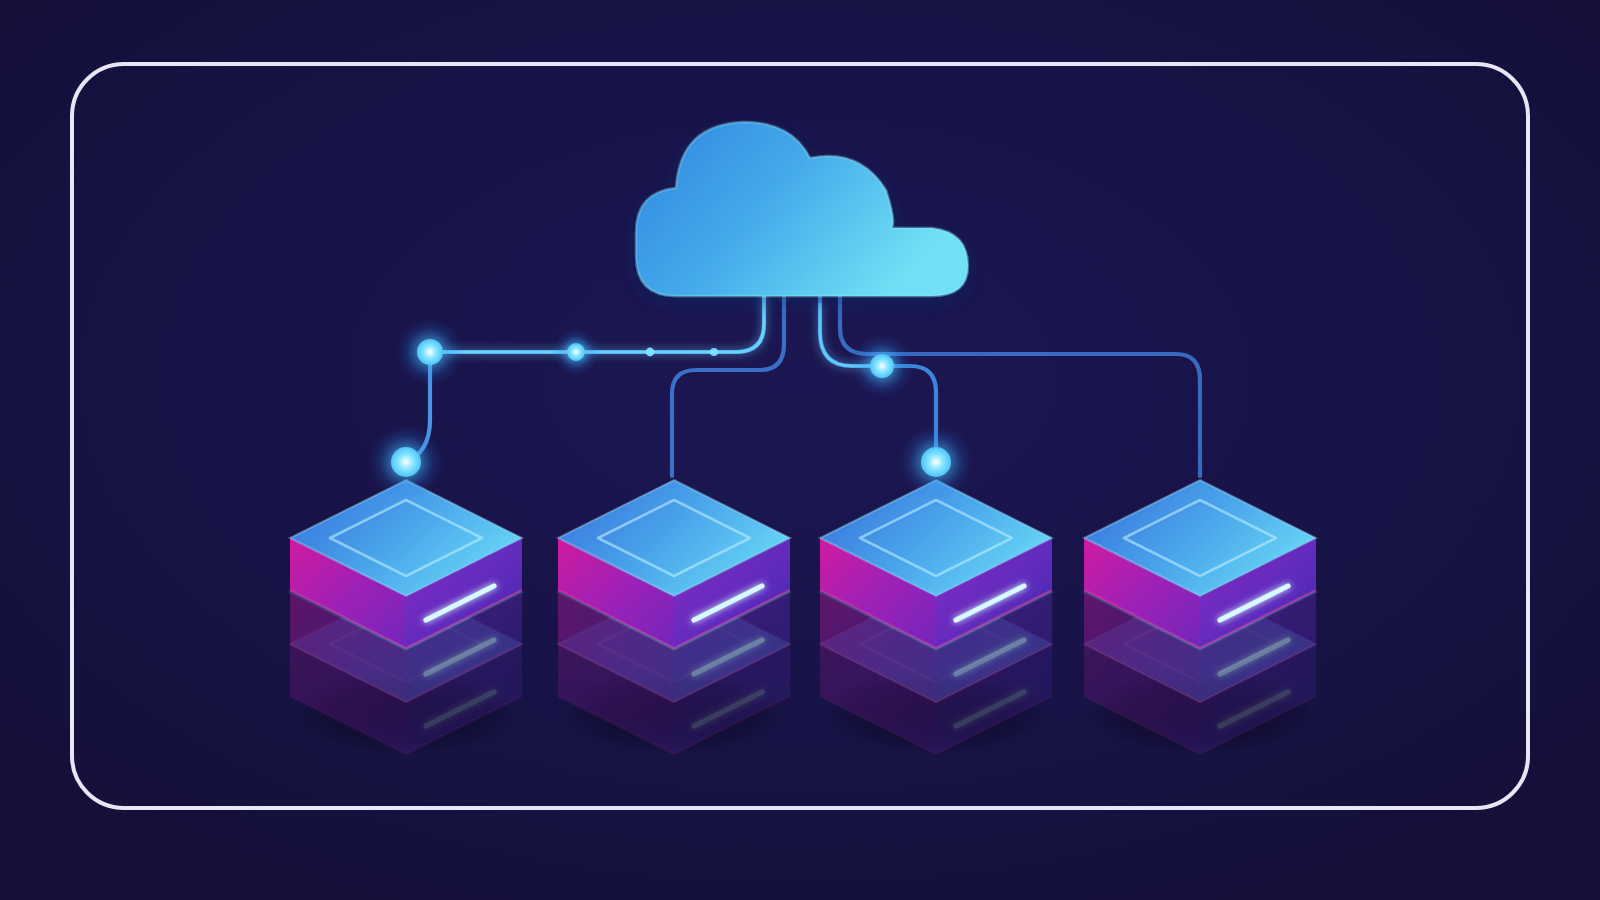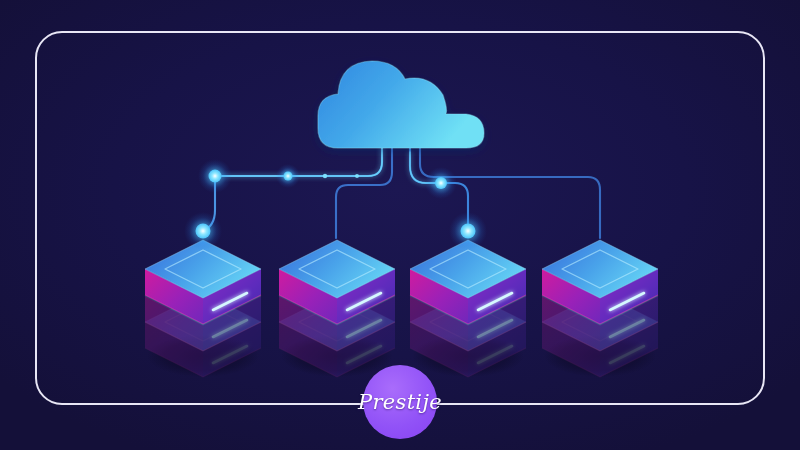--- a/index.html
+++ b/index.html
@@ -256,18 +256,14 @@
         <circle cx="203" cy="231" r="19" fill="url(#nodeGlow)"></circle>
         <circle cx="203" cy="231" r="7.5" fill="url(#nodeCore)"></circle>
       </g>
       <g>
         <circle cx="468" cy="231" r="19" fill="url(#nodeGlow)"></circle>
         <circle cx="468" cy="231" r="7.5" fill="url(#nodeCore)"></circle>
       </g>
     </g>
   </svg>
 
-  <div class="logo-wrap">
-    <div class="logo-circle"></div>
-    <span class="logo-text">Prestije</span>
-  </div>
 
 </div>
 
 </body></html>

